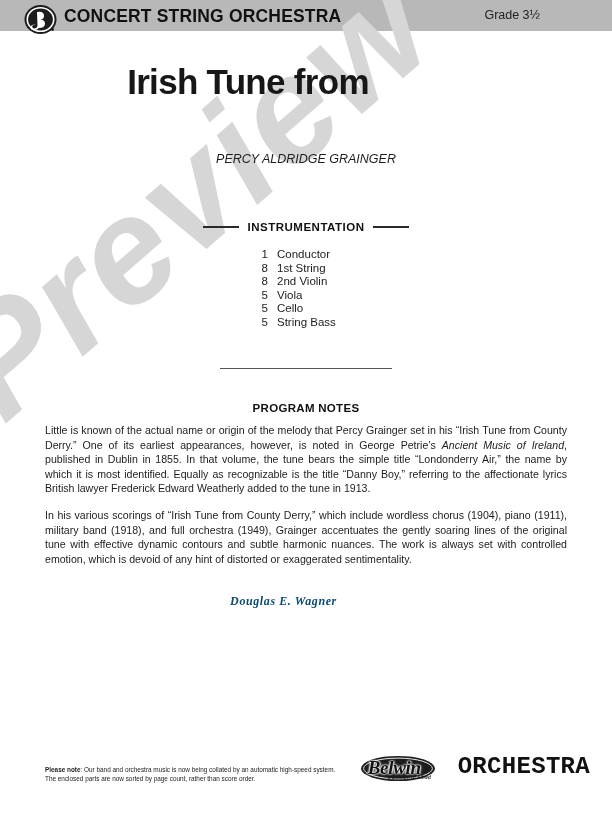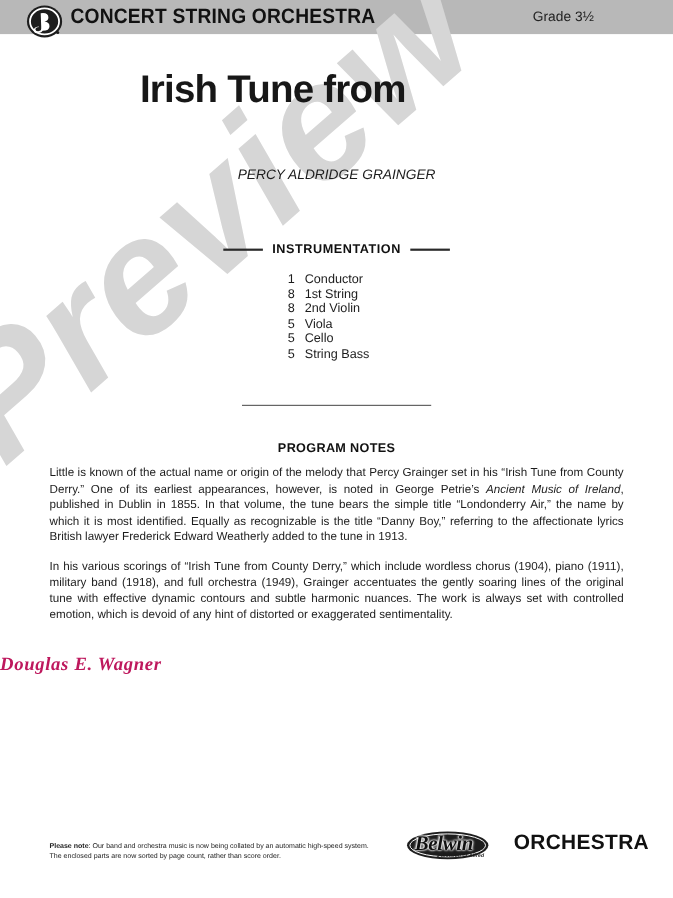--- a/index.html
+++ b/index.html
@@ -215,27 +215,27 @@
     color: #1c1c1c;
   }
   .prog-body p:last-child { margin-bottom: 0; }
   .prog-body i { font-style: italic; }
 
   .signature {
     position: absolute;
     left: 0;
     top: 594px;
     width: 567px;
-    text-align: left;
+    text-align: center;
     font-family: "Liberation Serif", serif;
     font-style: italic;
     font-weight: bold;
-    font-size: 17px;
+    font-size: 12px;
     letter-spacing: 0.6px;
-    color: #be185d;
+    color: #0c4a6e;
     z-index: 6;
   }
 
   
   .footer-note {
     position: absolute;
     left: 45px;
     top: 765px;
     width: 330px;
     font-size: 6.4px;
@@ -277,23 +277,23 @@
     position: absolute;
     left: 28px;
     top: 21px;
     font-size: 4.6px;
     font-style: italic;
     font-weight: bold;
     color: #1a1a1a;
     letter-spacing: 0.1px;
   }
   .orchestra-word {
-    font-family: Liberation Sans, sans-serif;
-    font-weight: bold;
-    font-size: 19px;
+    font-family: Liberation Mono, monospace;
+    font-weight: bold;
+    font-size: 24px;
     letter-spacing: 0.3px;
     color: #111;
     line-height: 20px;
     position: relative;
     top: -2px;
   }
 </style>
 </head>
 <body>
 

